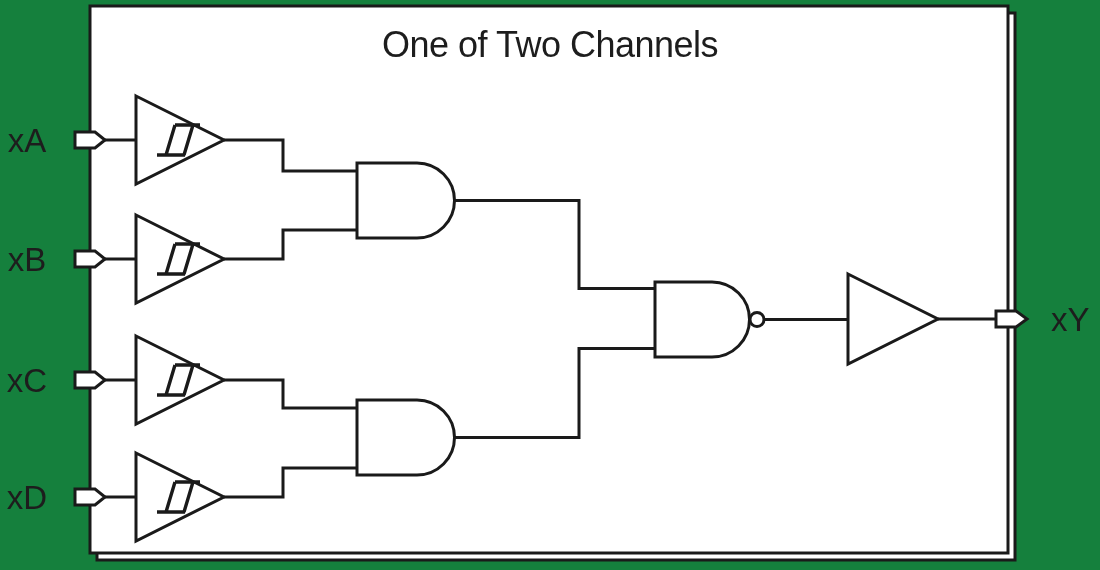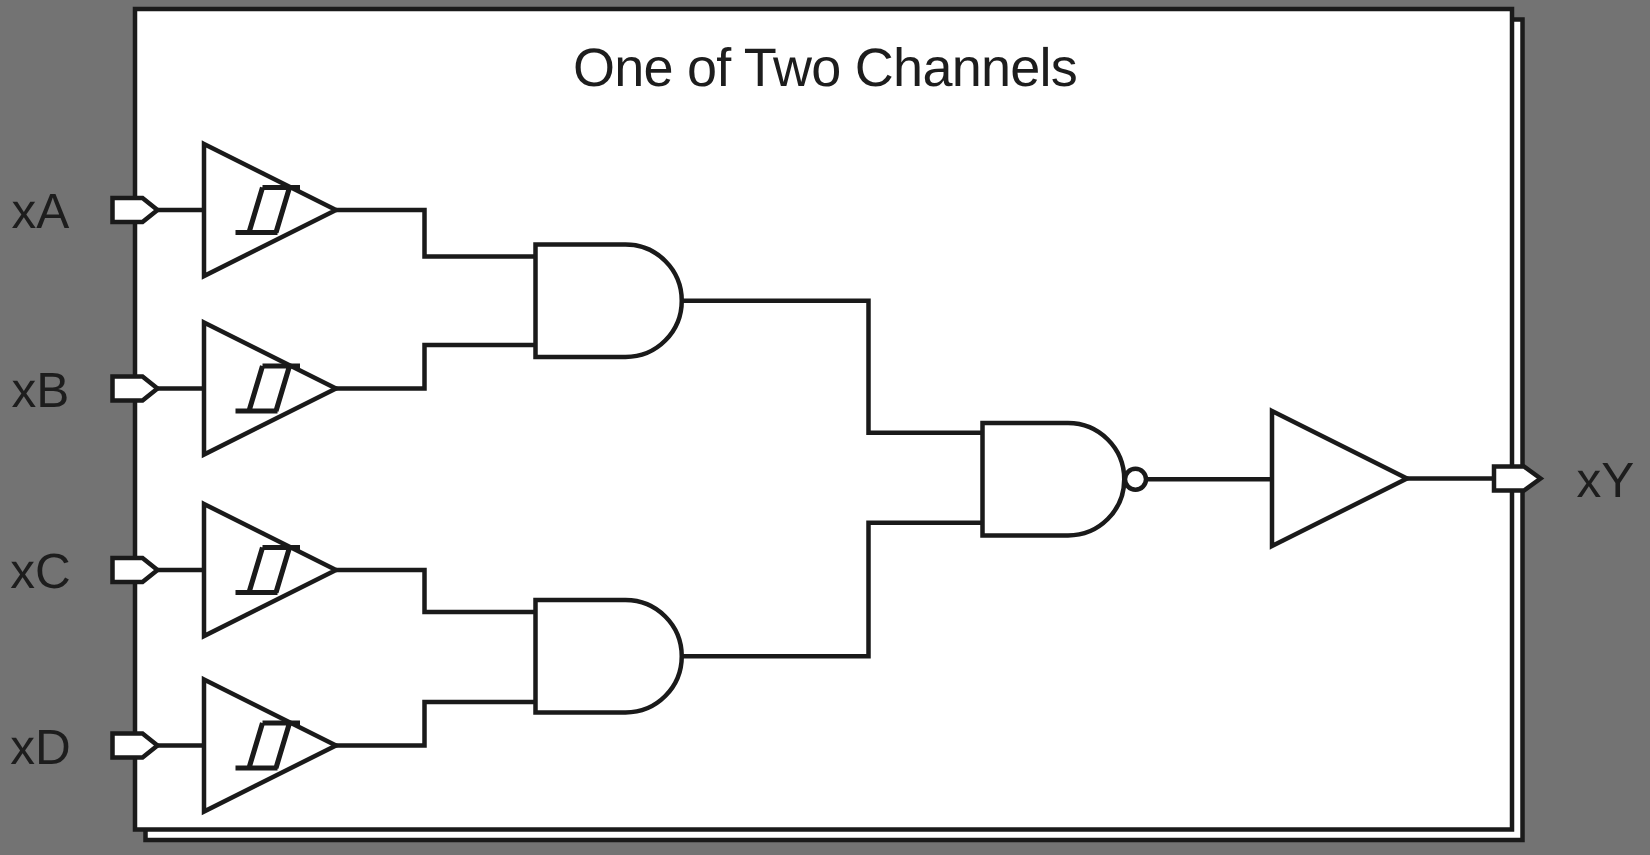--- a/index.html
+++ b/index.html
@@ -1,20 +1,20 @@
 <!DOCTYPE html>
 <html><head>
 <meta charset="utf-8">
 <style>
   html, body { margin: 0; padding: 0; background: #ffffff; }
   .stage {
     position: relative;
     width: 1100px;
     height: 570px;
-    background: #737373;
+    background: #15803d;
     overflow: hidden;
     font-family: "Liberation Sans", sans-serif;
   }
   svg { display: block; }
   .shape {
     fill: #ffffff;
     stroke: #1a1a1a;
     stroke-width: 3;
     stroke-linejoin: miter;
   }

